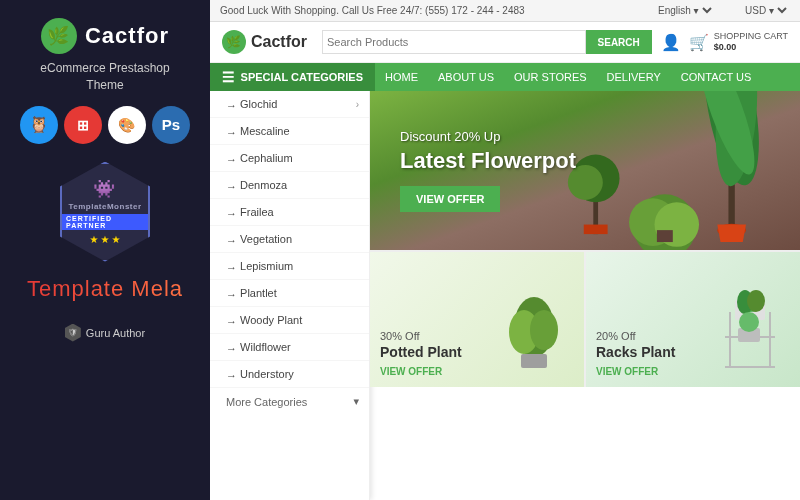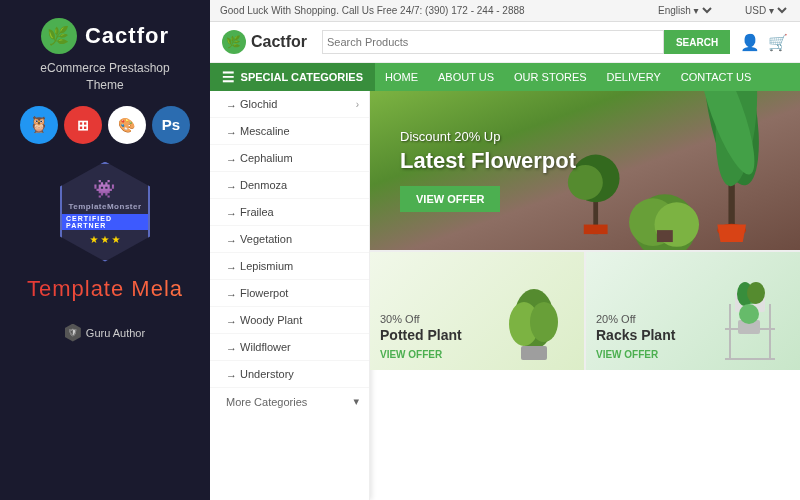--- a/index.html
+++ b/index.html
@@ -230,21 +230,21 @@
     .hero-title { font-size: 22px; font-weight: 900; margin-bottom: 12px; text-shadow: 1px 1px 3px rgba(0,0,0,0.5); }
     .hero-btn {
       background: #4caf50; color: white; border: none;
       padding: 7px 16px; font-size: 11px; font-weight: bold;
       cursor: pointer; text-transform: uppercase;
     }
 
     
     .promo-row {
       display: flex;
-      height: 120px;
+      height: 137px;
       border-top: 2px solid #eee;
     }
     .promo-card {
       flex: 1;
       position: relative;
       overflow: hidden;
       display: flex;
       flex-direction: column;
       justify-content: flex-end;
       padding: 10px;
@@ -304,21 +304,21 @@
   <div class="template-mela-logo">Template Mela</div>
   <div class="guru-author">
     <div class="guru-shield">🛡</div>
     <span>Guru Author</span>
   </div>
 </div>
 
 <div class="main-content">
 
   <div class="top-bar">
-    <span>Good Luck With Shopping. Call Us Free 24/7: (390) 172 - 244 - 2888</span>
+    <span>Good Luck With Shopping. Call Us Free 24/7: (555) 172 - 244 - 2483</span>
     <div class="top-bar-right">
       <select class="top-bar-select">
         <option>English ▾</option>
       </select>
       <select class="top-bar-select">
         <option>USD ▾</option>
       </select>
     </div>
   </div>
 
@@ -328,20 +328,24 @@
       <span class="header-logo-text">Cactfor</span>
     </div>
     <div class="search-wrapper">
       <input class="search-input" type="text" placeholder="Search Products" style="">
       <button class="search-btn">SEARCH</button>
     </div>
     <div class="header-icons">
       <span class="header-icon-user">👤</span>
       <div class="cart-area">
         <span class="cart-icon">🛒</span>
+        <div class="cart-text">
+          <div>SHOPPING CART</div>
+          <div style="font-weight:bold;color:#333;">$0.00</div>
+        </div>
       </div>
     </div>
   </div>
 
   <div class="nav">
     <div class="nav-categories">
       <span class="hamburger">☰</span>
       <span>SPECIAL CATEGORIES</span>
     </div>
     <div class="nav-links">
@@ -372,21 +376,21 @@
       <div class="dropdown-item">
           <span>→ Frailea</span>
         </div>
       <div class="dropdown-item">
           <span>→ Vegetation</span>
         </div>
       <div class="dropdown-item">
           <span>→ Lepismium</span>
         </div>
       <div class="dropdown-item">
-          <span>→ Flowerpot</span>
+          <span>→ Plantlet</span>
         </div>
       <div class="dropdown-item">
           <span>→ Woody Plant</span>
         </div>
       <div class="dropdown-item">
           <span>→ Wildflower</span>
         </div>
       <div class="dropdown-item">
           <span>→ Understory</span>
         </div>

